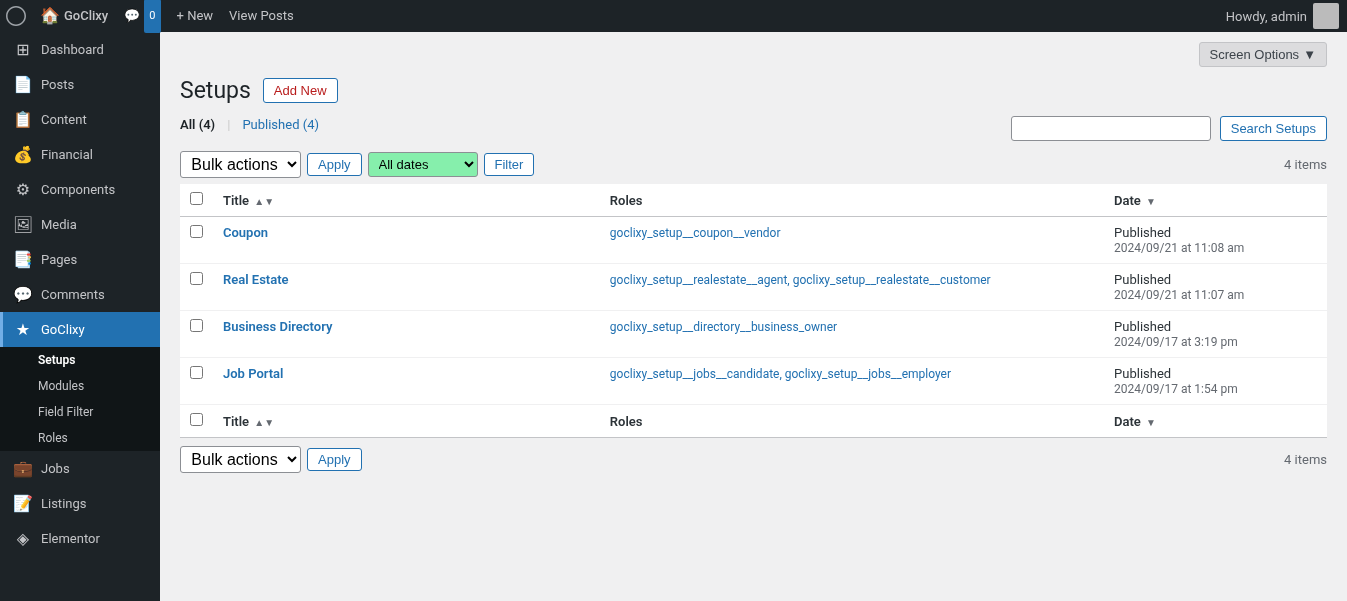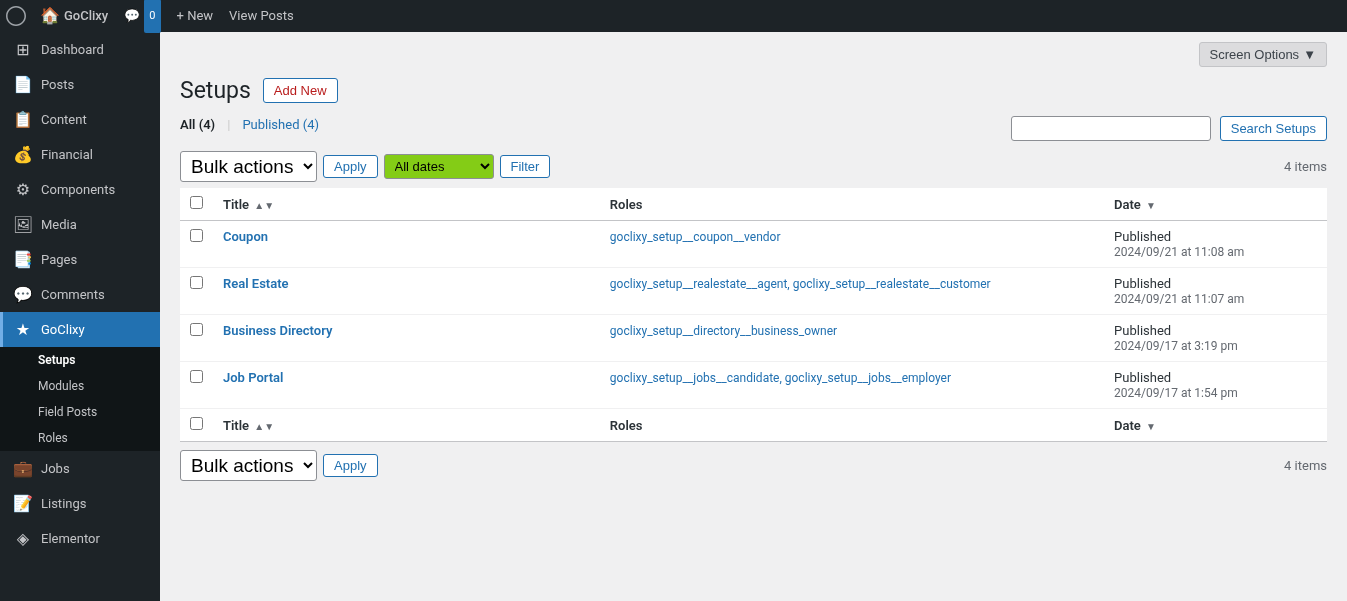--- a/index.html
+++ b/index.html
@@ -74,29 +74,29 @@
     }
     .search-btn {
       border: 1px solid #2271b1; color: #2271b1; background: #fff;
       padding: 4px 10px; border-radius: 3px; cursor: pointer; font-size: 13px;
     }
 
     
     .toolbar { display: flex; align-items: center; gap: 6px; margin-bottom: 6px; }
     .bulk-select {
       border: 1px solid #8c8f94; border-radius: 3px; padding: 3px 6px;
-      font-size: 19px; background: #fff; cursor: pointer; min-width: 120px;
+      font-size: 16px; background: #fff; cursor: pointer; min-width: 120px; text-align: center;
     }
     .apply-btn {
       border: 1px solid #2271b1; color: #2271b1; background: #fff;
       padding: 3px 10px; border-radius: 3px; cursor: pointer; font-size: 13px;
     }
     .dates-select {
       border: 1px solid #8c8f94; border-radius: 3px; padding: 3px 6px;
-      font-size: 13px; background: #84cc16; cursor: pointer; min-width: 110px;
+      font-size: 13px; background: #86efac; cursor: pointer; min-width: 110px;
     }
     .filter-btn {
       border: 1px solid #2271b1; color: #2271b1; background: #fff;
       padding: 3px 10px; border-radius: 3px; cursor: pointer; font-size: 13px;
     }
     .items-count { margin-left: auto; color: #646970; font-size: 13px; }
 
     
     .wp-table { width: 100%; border-collapse: collapse; background: #fff; }
     .wp-table thead th, .wp-table tfoot th {
@@ -138,20 +138,24 @@
     <div class="bar-item">
       <span>💬</span>
       <span class="comment-bubble">0</span>
     </div>
     <div class="bar-item">
       <span>+ New</span>
     </div>
     <div class="bar-item">
       <span>View Posts</span>
     </div>
+    <div class="howdy">
+      <span>Howdy, admin</span>
+      <div class="avatar-box"></div>
+    </div>
   </div>
 </div>
 
 <div id="sidebar">
   <ul class="sidebar-menu">
     <li class="sidebar-item">
       <span class="icon">⊞</span>
       <span>Dashboard</span>
     </li>
     <li class="sidebar-item">
@@ -182,21 +186,21 @@
       <span class="icon">💬</span>
       <span>Comments</span>
     </li>
     <li class="sidebar-item active">
       <span class="icon">★</span>
       <span>GoClixy</span>
     </li>
     <ul class="sidebar-sub">
       <li class="sidebar-sub-item active">Setups</li>
       <li class="sidebar-sub-item">Modules</li>
-      <li class="sidebar-sub-item">Field Posts</li>
+      <li class="sidebar-sub-item">Field Filter</li>
       <li class="sidebar-sub-item">Roles</li>
     </ul>
     <li class="sidebar-item">
       <span class="icon">💼</span>
       <span>Jobs</span>
     </li>
     <li class="sidebar-item">
       <span class="icon">📝</span>
       <span>Listings</span>
     </li>

